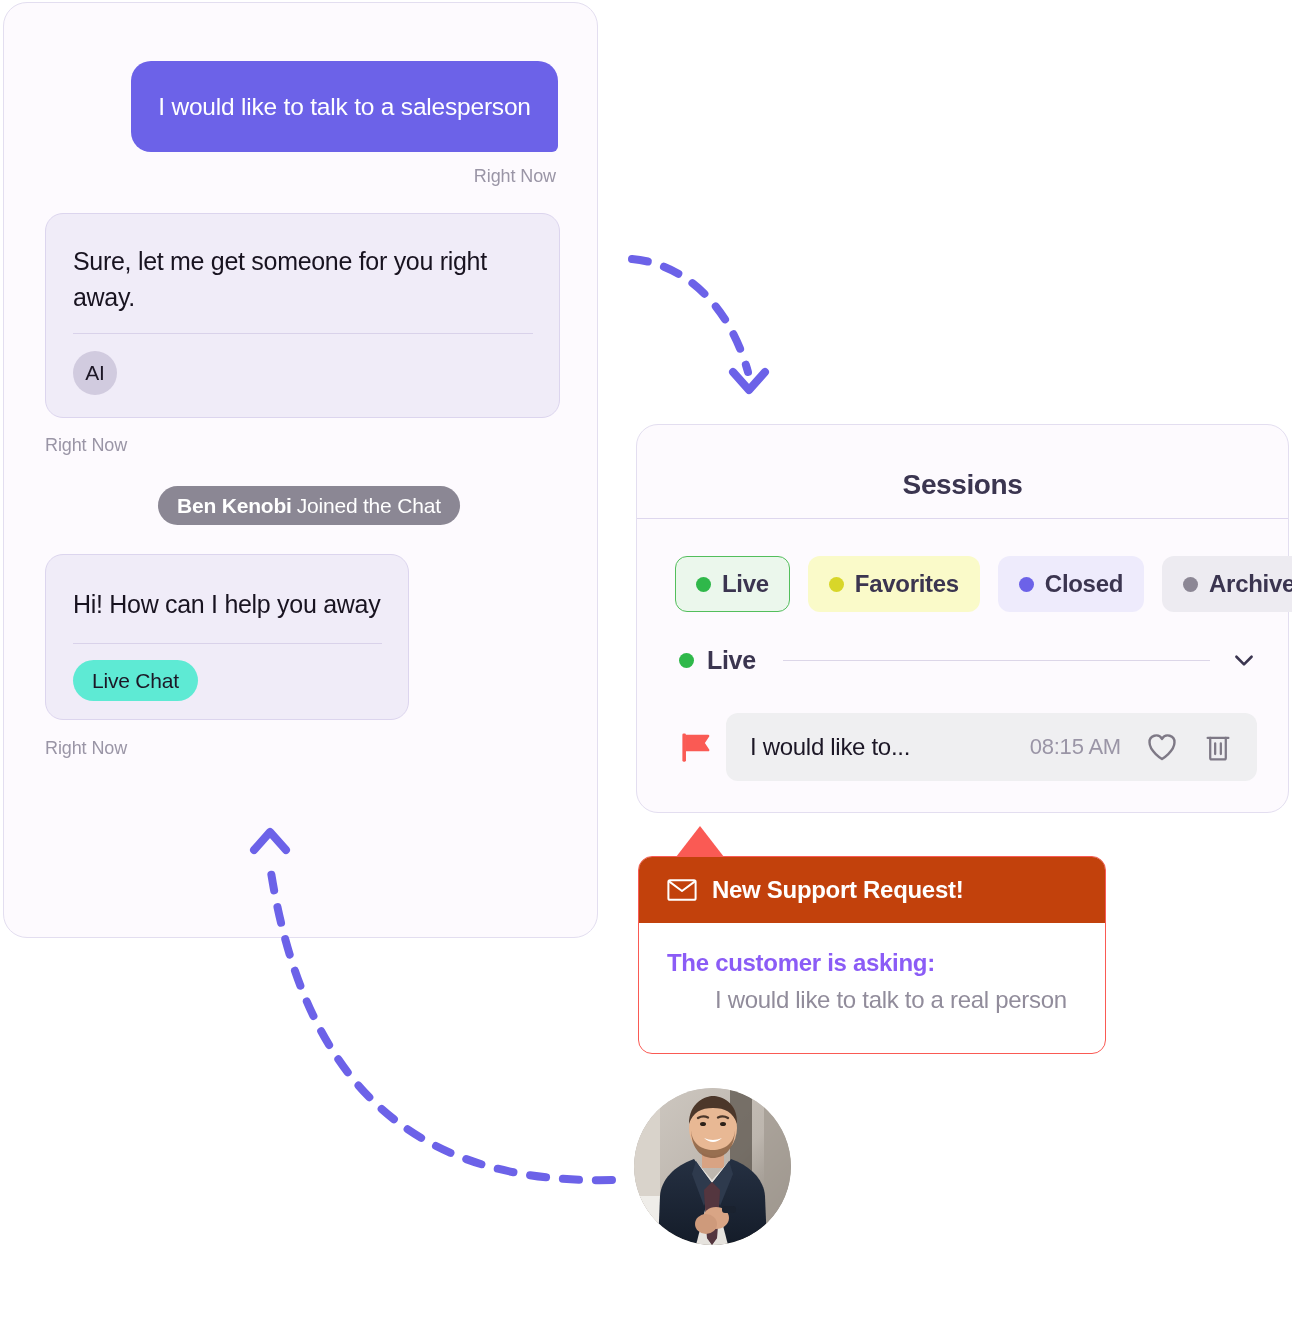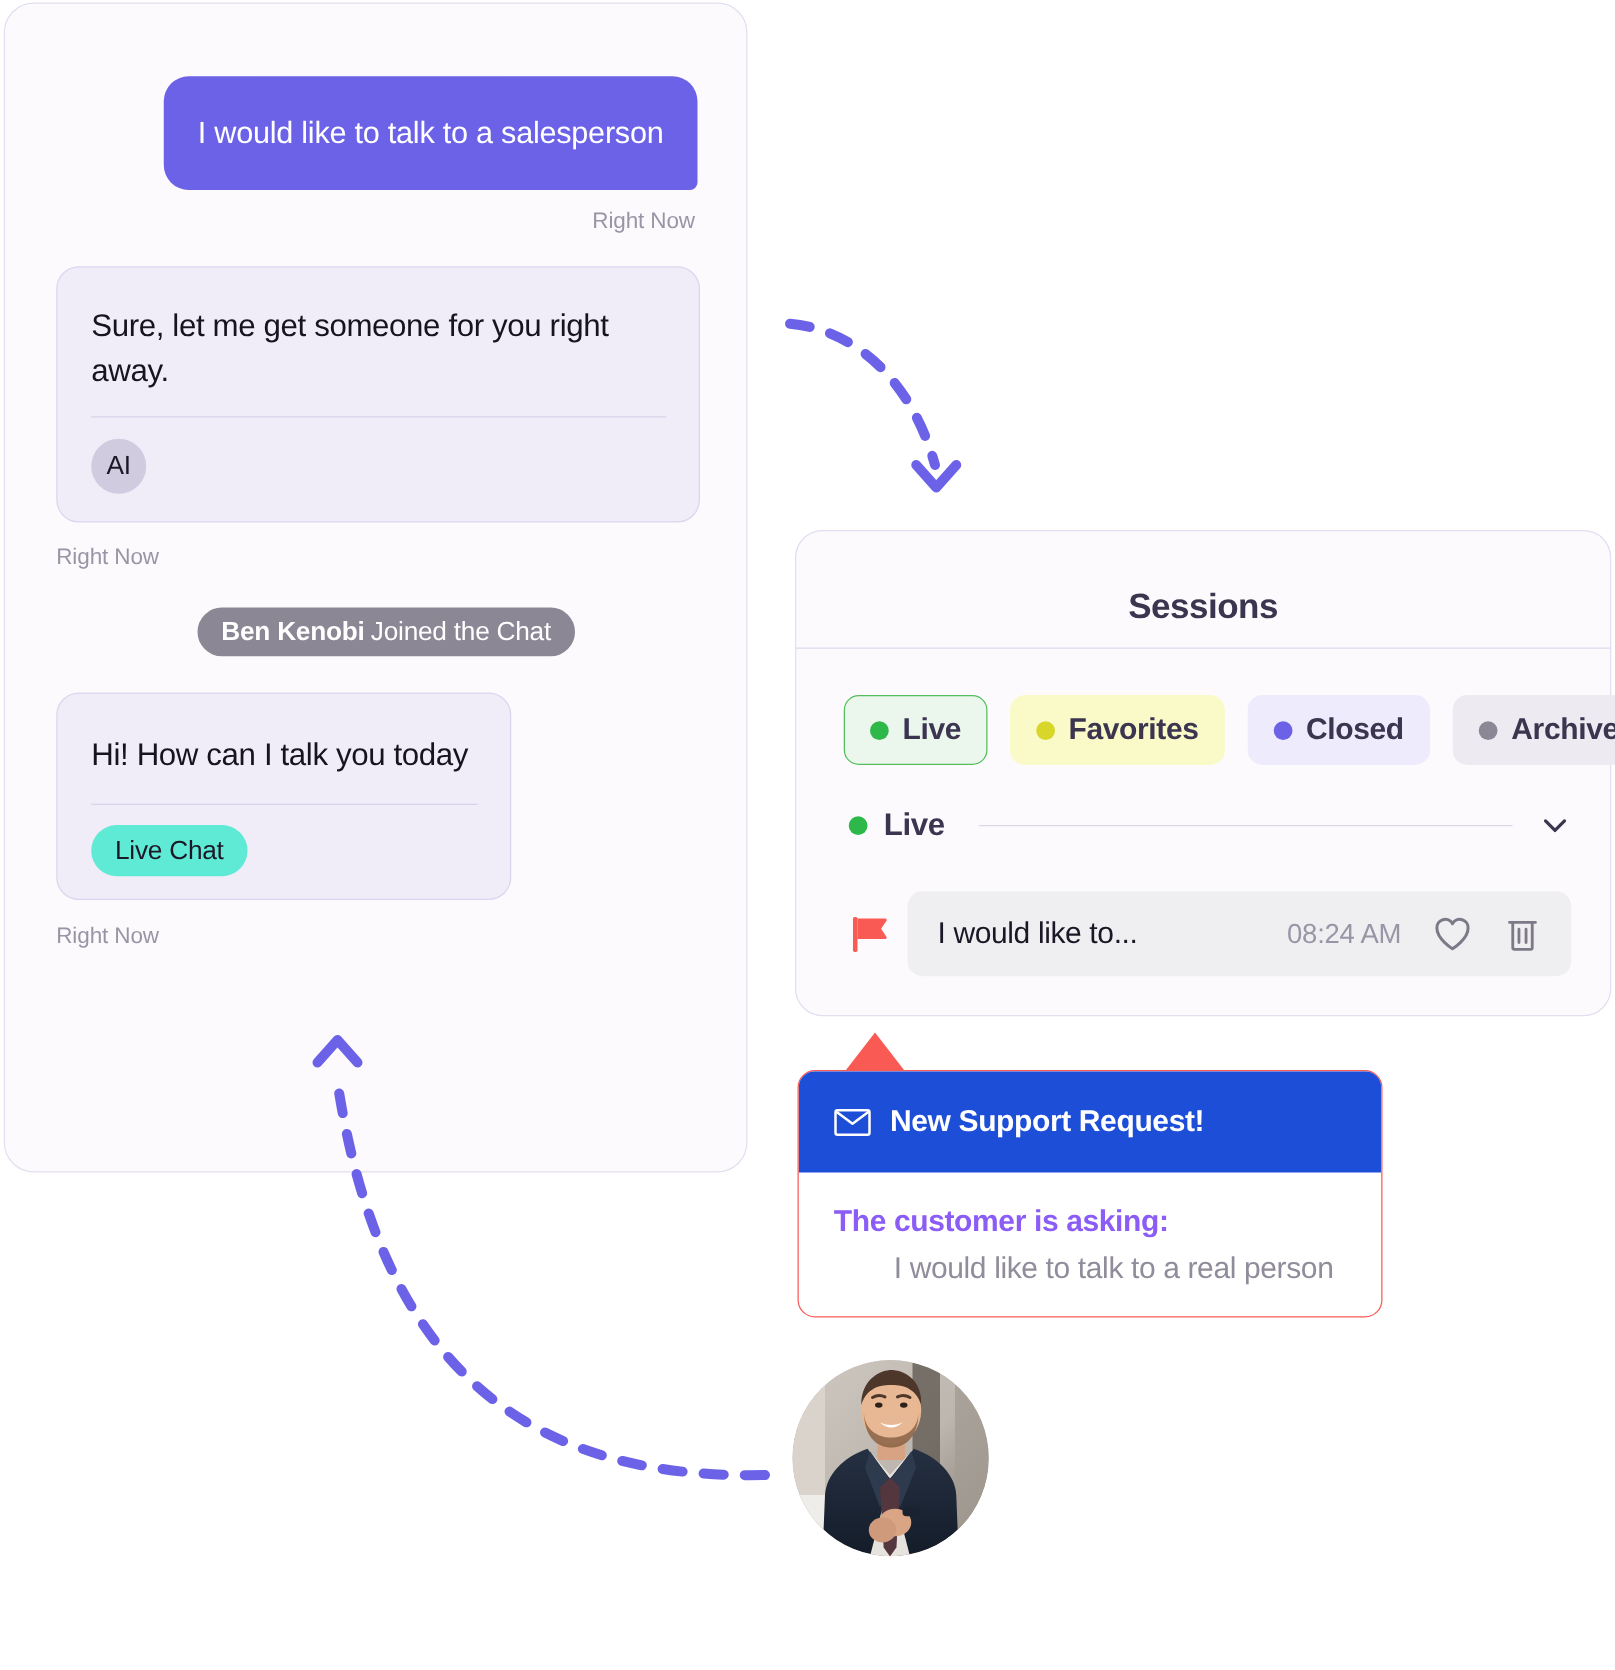--- a/index.html
+++ b/index.html
@@ -261,22 +261,22 @@
     left: 638px;
     top: 856px;
     width: 468px;
     height: 198px;
     background: #ffffff;
     border: 1px solid #FA5A54;
     border-radius: 14px;
     overflow: hidden;
   }
   .notif-head {
-    height: 81px;
-    background: #1d4ed8;
+    height: 66px;
+    background: #c2410c;
     display: flex;
     align-items: center;
     padding-left: 28px;
     gap: 15px;
   }
   .notif-head .title {
     color: #ffffff;
     font-size: 24px;
     font-weight: 700;
     letter-spacing: -0.3px;
@@ -342,21 +342,21 @@
     </div>
 
     <div class="ts ts-2">Right Now</div>
 
     <div class="joined-pill">
       <b>Ben Kenobi</b>
       <span class="rest">Joined the Chat</span>
     </div>
 
     <div class="bubble-bot bubble-bot-2">
-      <div class="bot-text">Hi! How can I talk you today</div>
+      <div class="bot-text">Hi! How can I help you away</div>
       <div class="bot-divider"></div>
       <div class="tag-live">Live Chat</div>
     </div>
 
     <div class="ts ts-3">Right Now</div>
   </div>
 
   <div class="sessions-panel">
     <div class="sessions-title">Sessions</div>
     <div class="sessions-hr"></div>
@@ -389,21 +389,21 @@
       </svg>
     </div>
 
     <div class="session-row">
       <svg class="flag-icon" viewBox="0 0 32 32">
         <rect x="3" y="4" width="3.2" height="25" rx="1.2" fill="#FA5A54"></rect>
         <path d="M6.2 5.2 H26 a1 1 0 0 1 .85 1.55 L23 12.5 l3.85 5.75 A1 1 0 0 1 26 19.8 H6.2 Z" fill="#FA5A54"></path>
       </svg>
       <div class="session-card">
         <span class="session-snippet">I would like to...</span>
-        <span class="session-time">08:24 AM</span>
+        <span class="session-time">08:15 AM</span>
         <svg class="icon-btn" viewBox="0 0 24 24" fill="none" stroke="#7E7986" stroke-width="1.7" stroke-linecap="round" stroke-linejoin="round">
           <path d="M12 20.5 C12 20.5 3.2 15 3.2 8.9 A4.7 4.7 0 0 1 12 6.3 A4.7 4.7 0 0 1 20.8 8.9 C20.8 15 12 20.5 12 20.5 Z"></path>
         </svg>
         <svg class="icon-btn" viewBox="0 0 24 24" fill="none" stroke="#7E7986" stroke-width="1.6" stroke-linecap="round" stroke-linejoin="round">
           <path d="M4.7 5.6 h14.6"></path>
           <path d="M6.5 5.6 v14.2 a1 1 0 0 0 1 1 h9 a1 1 0 0 0 1 -1 V5.6"></path>
           <path d="M10 9.4 v7.6 M14 9.4 v7.6"></path>
         </svg>
       </div>
     </div>

